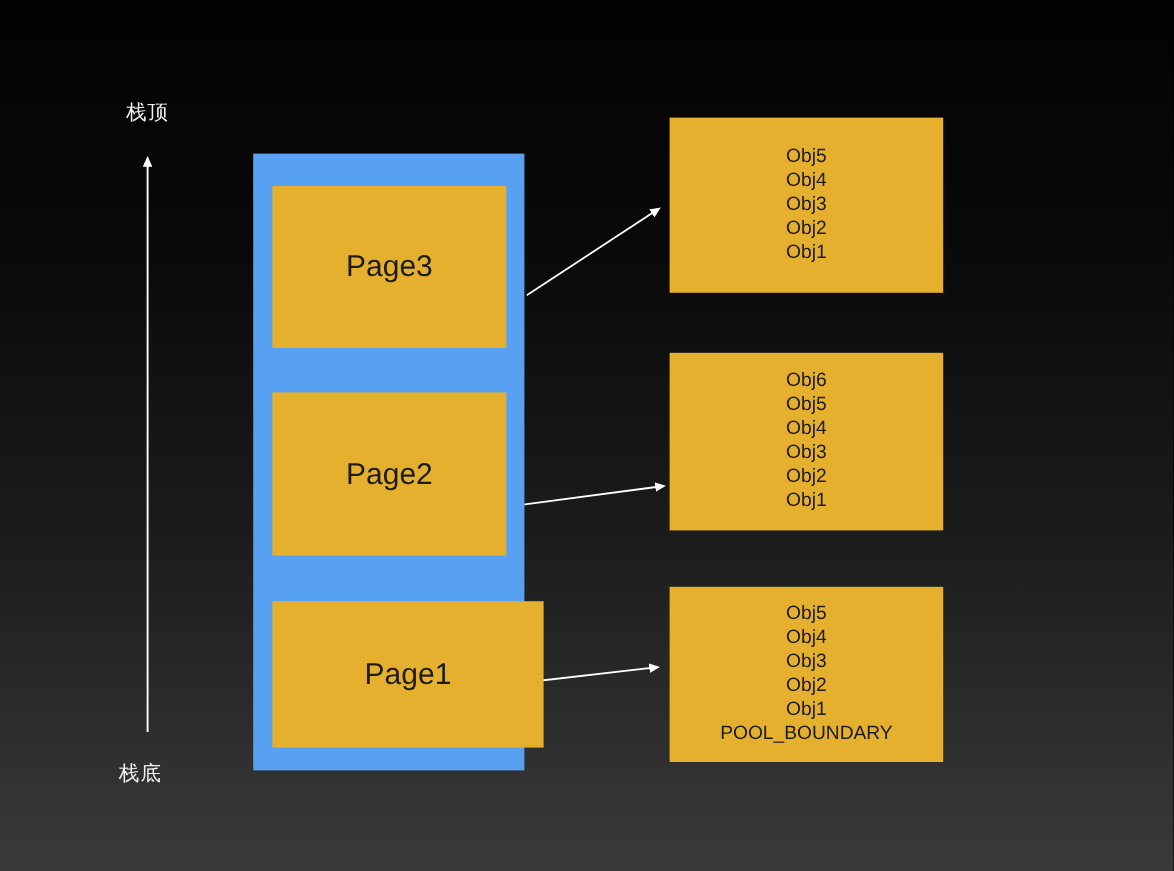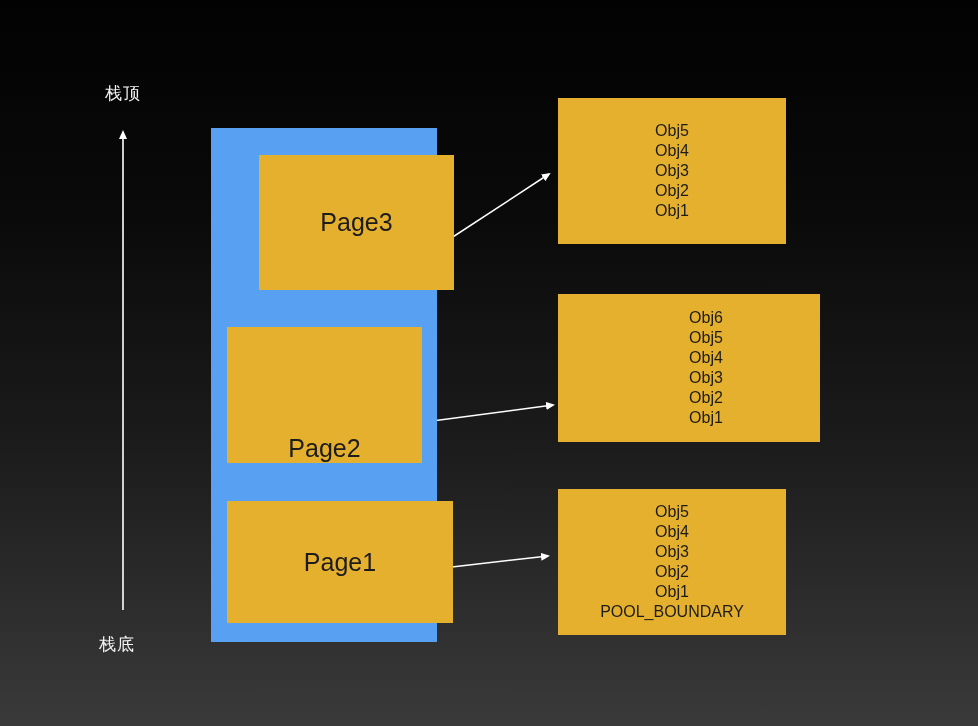--- a/index.html
+++ b/index.html
@@ -28,34 +28,34 @@
     left:211px;top:128px;width:226px;height:514px;
     background:var(--blue,#57a0f2);
   }
   .page-box{
     position:absolute;
     background:var(--yellow,#e6b02f);
     display:flex;align-items:center;justify-content:center;
     color:#1c1c1c;
     font-size:25px;
   }
-  .page3{left:227px;top:155px;width:195px;height:135px;margin-left:32px;}
-  .page2{left:227px;top:327px;width:195px;height:136px;align-items:flex-end;}
+  .page3{left:227px;top:155px;width:195px;height:135px;}
+  .page2{left:227px;top:327px;width:195px;height:136px;}
   .page1{left:227px;top:501px;width:226px;height:122px;}
   .obj-box{
     position:absolute;
     background:var(--yellow,#e6b02f);
     display:flex;flex-direction:column;align-items:center;justify-content:center;
     color:#1c1c1c;
     font-size:16px;
     text-align:right;
   }
   .obj-box .obj-item{line-height:20px;}
   .box1{left:558px;top:98px;width:228px;height:146px;}
-  .box2{left:558px;top:294px;width:228px;height:148px;padding-left:34px;}
+  .box2{left:558px;top:294px;width:228px;height:148px;}
   .box3{left:558px;top:489px;width:228px;height:146px;}
 </style>
 </head>
 <body>
 
 <div class="canvas" style="--blue: #57a0f2; --yellow: #e6b02f;">
 
   <div class="cn-label label-top">栈顶</div>
   <div class="cn-label label-bottom">栈底</div>
 

